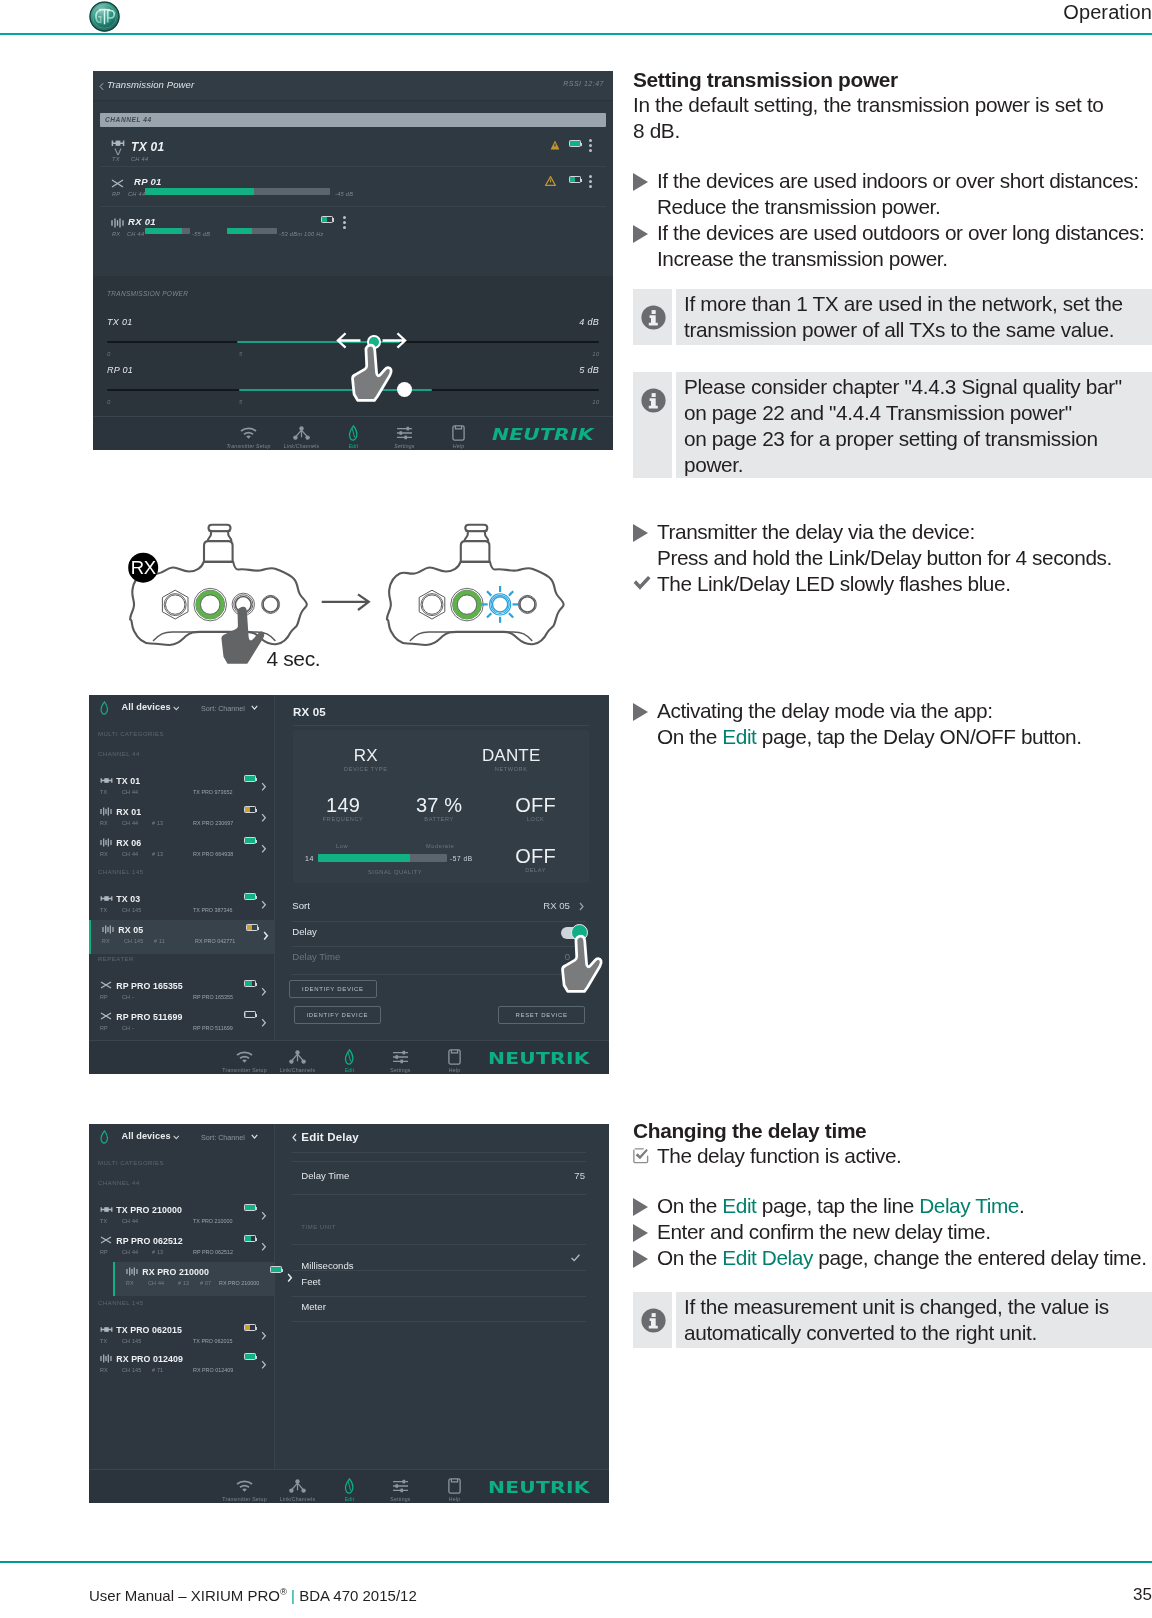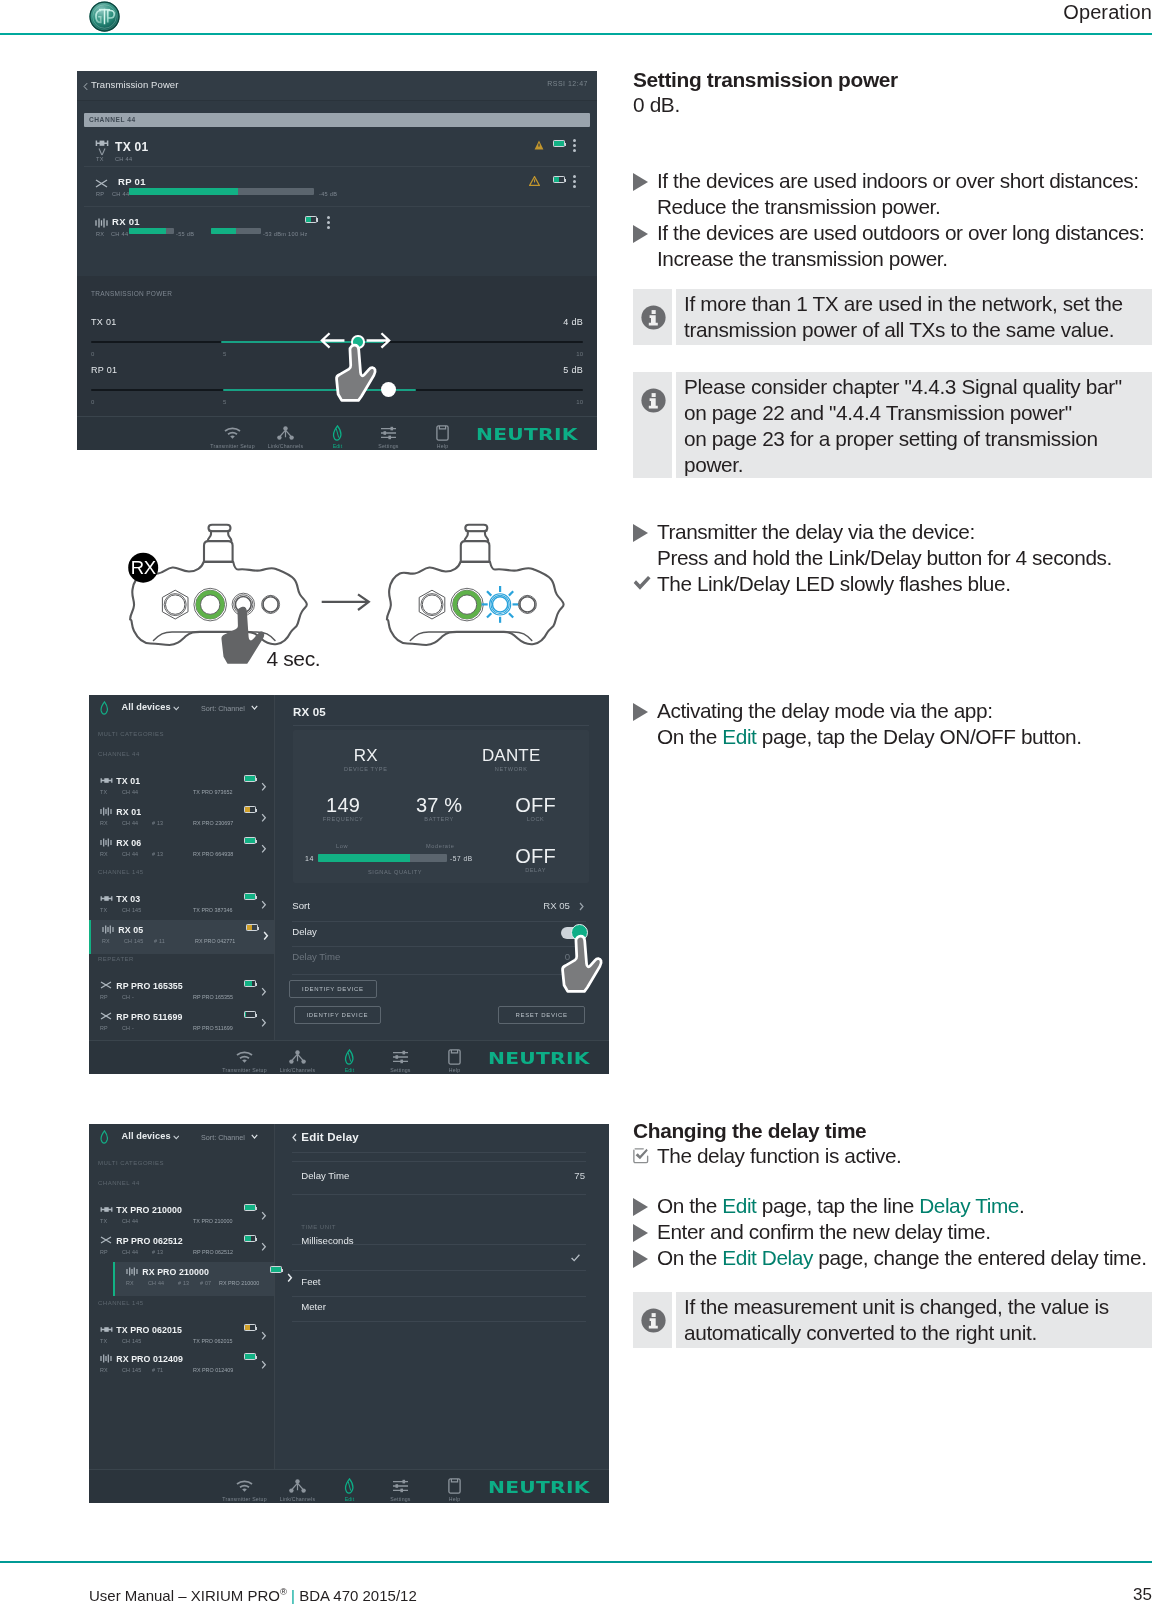--- a/index.html
+++ b/index.html
@@ -124,21 +124,21 @@
         <path d="M24 19 C17 19 14 24 14 31 C14 38 17 43 23.5 43 L23.5 31.5 L18.5 31.5"></path>
         <path d="M37.5 43 L37.5 19 L43 19 C48 19 50.5 22 50.5 26.5 C50.5 31 48 34 43 34 L38.5 34"></path>
       </g>
       <path d="M20 17.5 H42" stroke="#cdf3ea" stroke-width="3.2" fill="none"></path>
       <path d="M31 15.5 V46.5" stroke="#d8f7ef" stroke-width="3.0" fill="none"></path>
     </svg>
   </div>
   <div class="hdr-title">Operation</div>
   <div class="hdr-rule"></div>
 
-  <div class="shot" id="shot1" style="left:77px;top:71px;width:520px;height:379px;">
+  <div class="shot" id="shot1" style="left:93px;top:71px;width:520px;height:379px;font-style:italic;">
     <div class="sh-top">
       <svg class="sh-back" viewBox="0 0 6 10">
           <path d="M5 1 L1.3 5 L5 9" fill="none" stroke="#b6bec5" stroke-width="1.1"></path>
         </svg>
       <div class="sh-title">Transmission Power</div>
       <div class="sh-clock">RSSI  12:47</div>
     </div>
     <div class="sh-body">
 
       <div class="chbar" style="left:7px;top:10.7px;width:506px;height:14px;">
@@ -685,21 +685,21 @@
           <path d="M4 1 L1 4.5 L4 8" fill="none" stroke="#d6dbe0" stroke-width="1.2"></path>
         </svg>
       <div class="rp-title" style="left:25.3px;top:7.100000000000001px;">Edit Delay</div>
       <div class="rowline" style="left:16px;top:27.6px;width:294px;"></div>
       <div class="rowline" style="left:16px;top:37px;width:294px;"></div>
       <div class="rowlbl" style="left:25.3px;top:46.1px;">Delay Time</div>
       <div class="rowval" style="left:280px;top:46.1px;width:29px;text-align:right;">75</div>
       <div class="rowline" style="left:16px;top:69.5px;width:294px;"></div>
       <div class="sb-grp" style="left:25.3px;top:99.8px;">TIME UNIT</div>
       <div class="rowline" style="left:16px;top:119.6px;width:294px;"></div>
-      <div class="rowlbl" style="left:25.3px;top:111px;">Milliseconds</div>
+      <div class="rowlbl" style="left:25.3px;top:136px;">Milliseconds</div>
       <div class="rowlbl" style="left:25.3px;top:151.7px;">Feet</div>
       <div class="rowlbl" style="left:25.3px;top:176.6px;">Meter</div>
       <svg style="position:absolute;left:295px;top:130.3px;width:9px;height:8px" viewBox="0 0 9 8">
           <path d="M0.6 4.0 L3.2 6.6 L8.4 0.8" fill="none" stroke="#b6bec5" stroke-width="1.3"></path>
         </svg>
       <div class="rowline" style="left:16px;top:145.6px;width:294px;"></div>
       <div class="rowline" style="left:16px;top:171.6px;width:294px;"></div>
       <div class="rowline" style="left:16px;top:196.5px;width:294px;"></div>
     </div>
     <div class="sh-bar">
@@ -732,21 +732,22 @@
           <rect x="0.9" y="0.9" width="11.2" height="14.2" rx="1.6" fill="none" stroke="#8d959d" stroke-width="1.3"></rect>
           <path d="M3.4 0.9 v3.0 h6.2 v-3.0" fill="none" stroke="#8d959d" stroke-width="1.2"></path>
         </svg>
       <div class="navlbl" style="left:323px;top:25.5px;width:85px;">Help</div>
       <div class="neutrik" style="left:399px;top:9px;font-size:15px;">NEUTRIK</div>
     </div>
   </div>
 
   <div class="rcol" style="top:68px;">
     <h2 class="sec">Setting transmission power</h2>
-    <p class="body">0 dB.</p>
+    <p class="body">In the default setting, the transmission power is set to</p>
+    <p class="body">8 dB.</p>
   </div>
 
   <div class="rcol" style="top:168px;">
     <div class="bul">
       <span class="tri"></span>
       <span>If the devices are used indoors or over short distances:</span><br>
       <span>Reduce the transmission power.</span>
     </div>
     <div class="bul">
       <span class="tri"></span>

